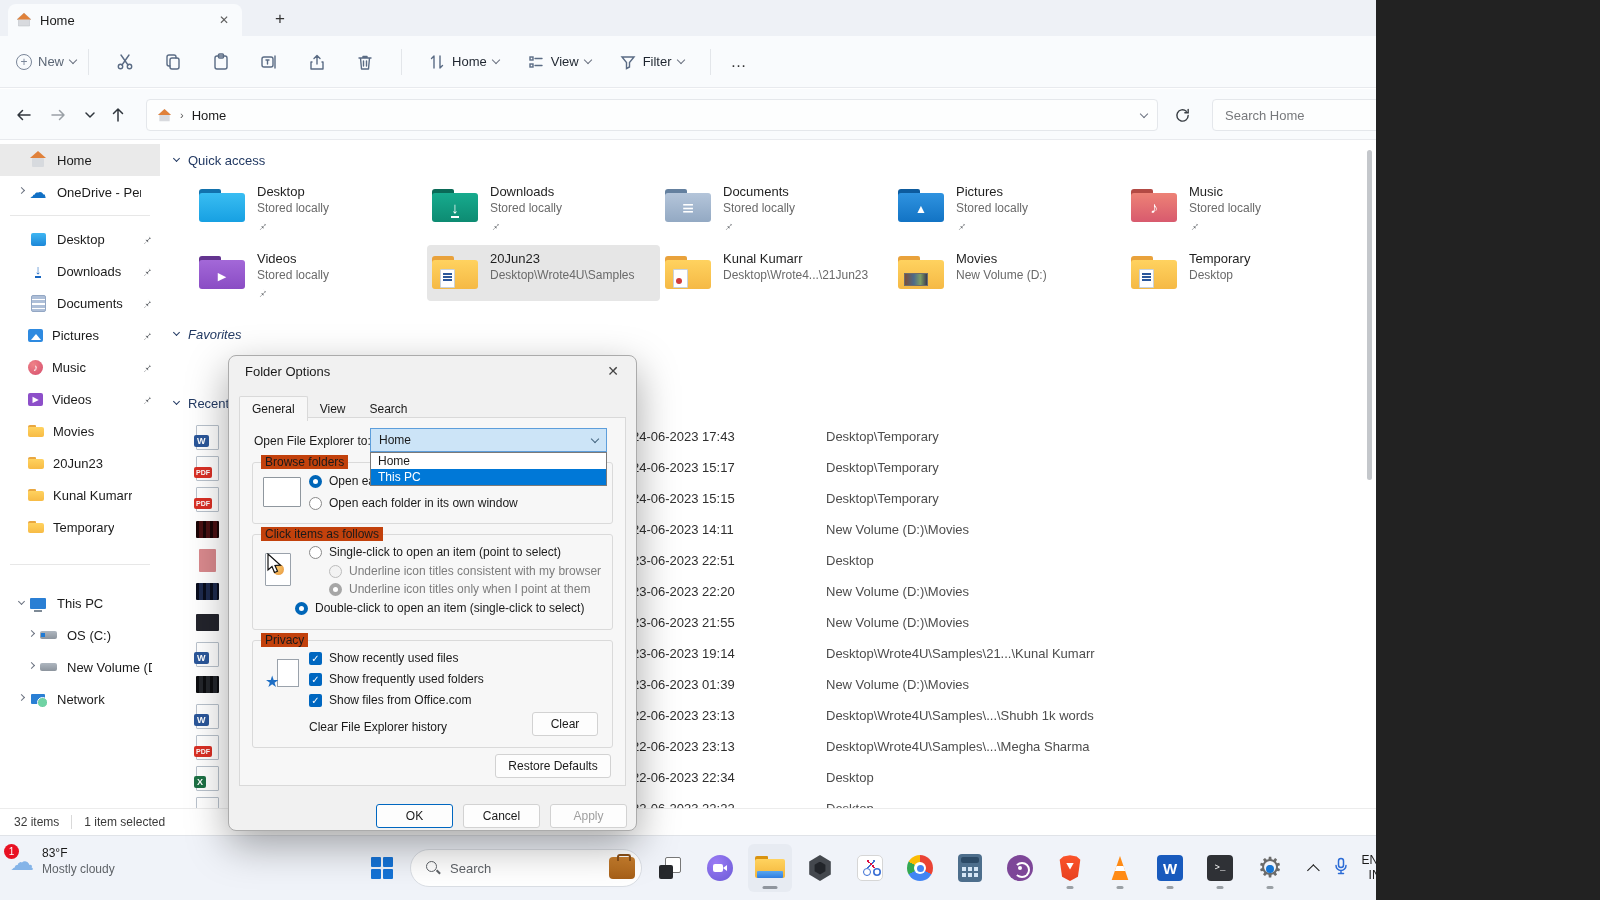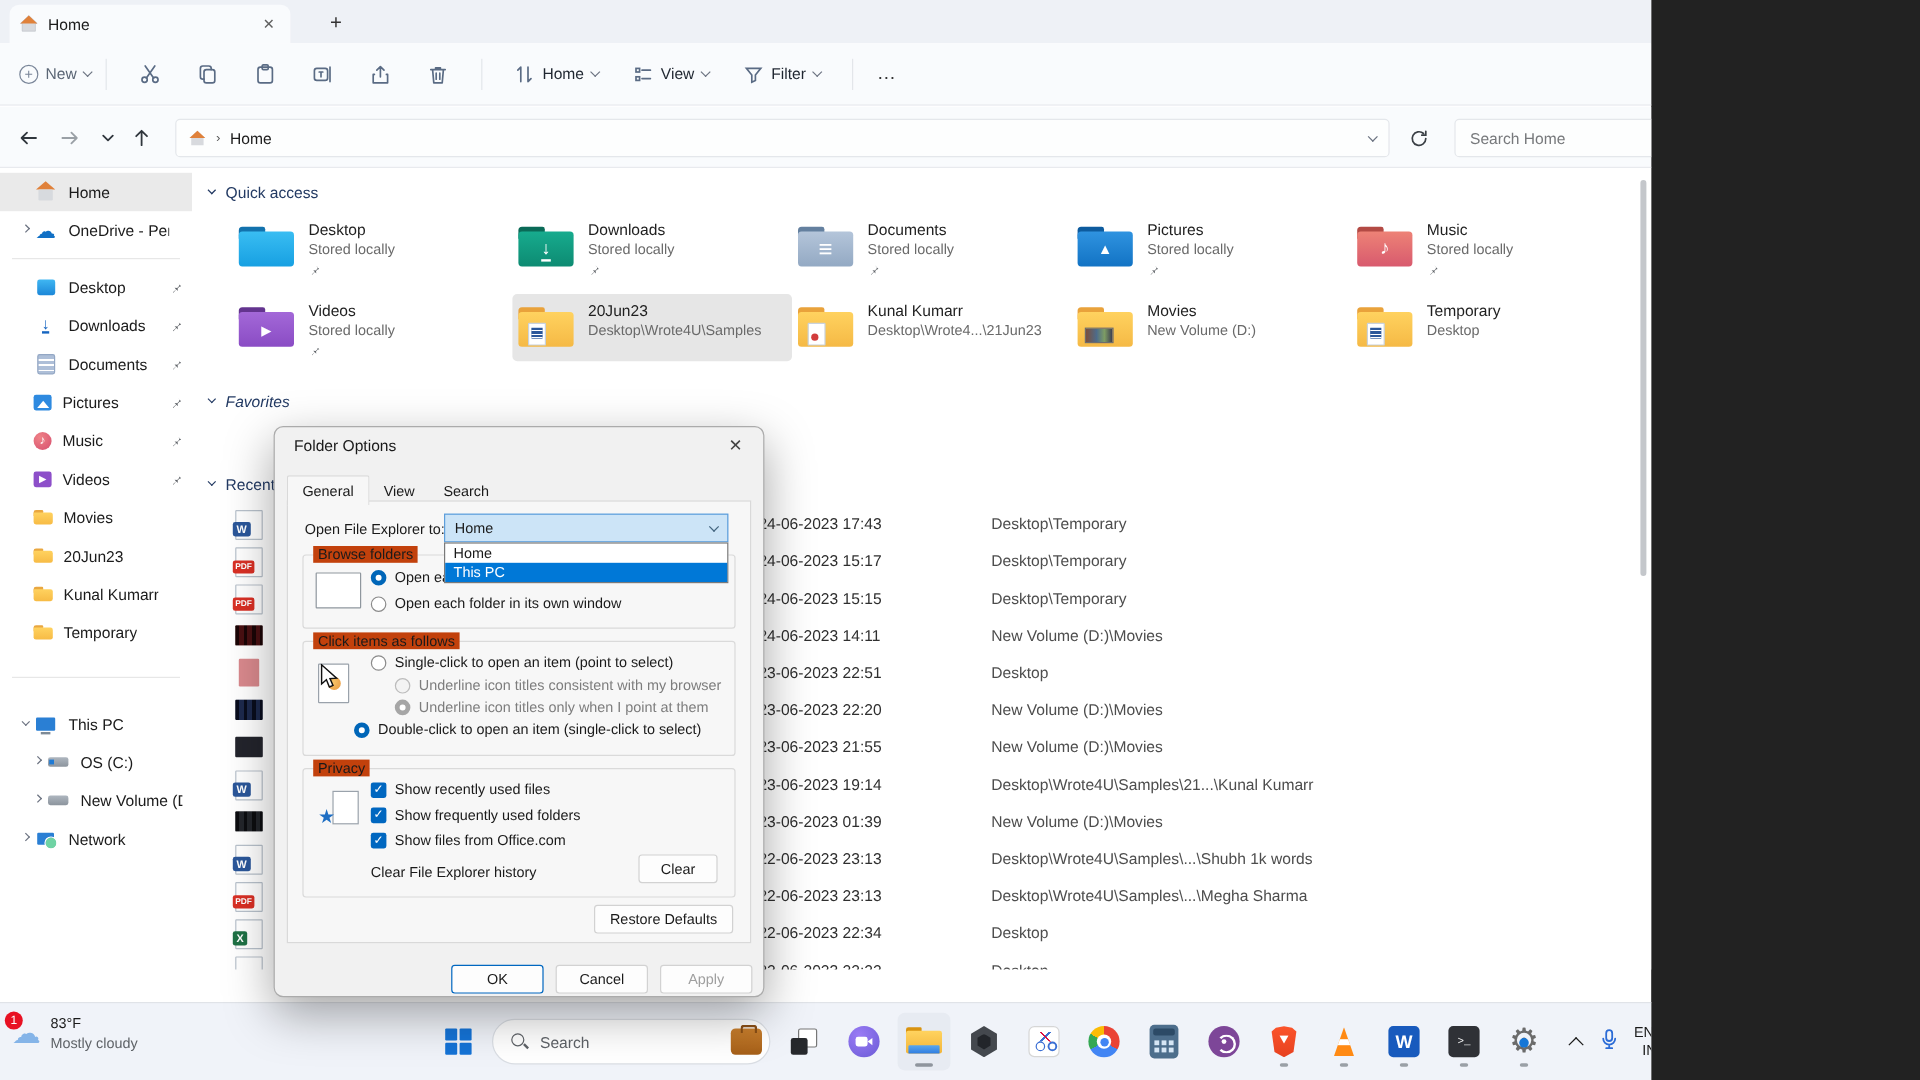--- a/index.html
+++ b/index.html
@@ -890,20 +890,29 @@
           <span class="fdate">22-06-2023 22:22</span>
           <span class="fpath">Desktop</span>
         </div>
       </div>
   </div>
 
   <div class="vscroll">
       <div class="thumb"></div>
     </div>
 
+  <div class="statusbar">
+    <span class="sb-count">32 items</span>
+    <span class="sb-sep"></span>
+    <span>1 item selected</span>
+    <span class="sb-views">
+      <span class="sb-ic1"></span>
+      <span class="sb-ic2"></span>
+    </span>
+  </div>
 
   <div class="dialog">
     <div class="dlg-title">Folder Options</div>
     <div class="dlg-close">✕</div>
     <div class="dlg-tabs">
       <div class="dtab active">General</div>
       <div class="dtab">View</div>
       <div class="dtab">Search</div>
     </div>
     <div class="dlg-page">

